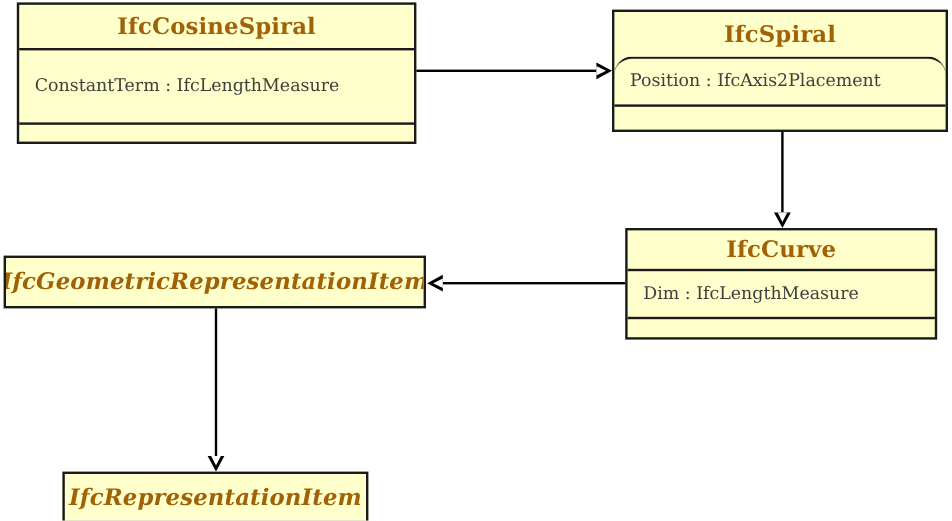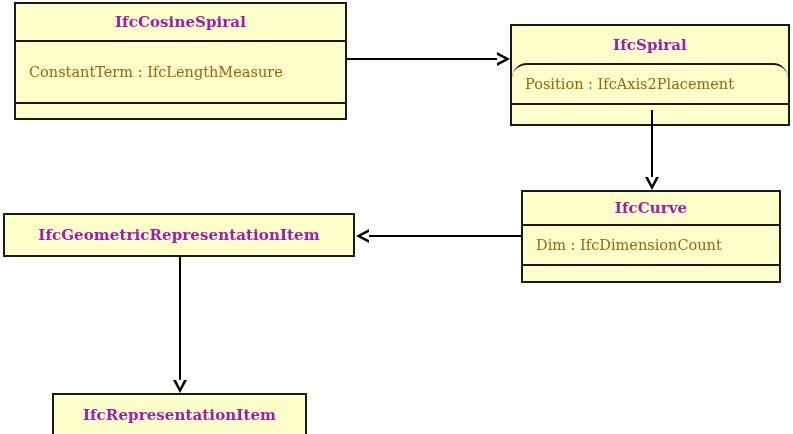--- a/index.html
+++ b/index.html
@@ -27,40 +27,41 @@
   .compartment {
     box-sizing: border-box;
     display: flex;
     flex-direction: column;
     justify-content: center;
     overflow: hidden;
   }
   .compartment.name-compartment {
     align-items: center;
     font-weight: bold;
-    font-size: 15px;
-    color: #a21caf;
+    font-size: 19px;
+    color: #a16207;
     letter-spacing: 0.1px;
   }
   .compartment.attr-compartment {
     border-top: 2px solid #1a1a1a;
     padding-left: 13px;
     align-items: flex-start;
   }
   .compartment.empty-compartment {
     border-top: 2px solid #1a1a1a;
   }
   .attr-line {
     font-size: 14.5px;
-    color: #a16207;
+    color: #404040;
     line-height: 19px;
     white-space: nowrap;
   }
   .uml-class.single .compartment.name-compartment {
     flex: 1 1 auto;
+    font-style: italic;
   }
   
   .edge-line {
     position: absolute;
     background: #000000;
   }
   .edge-line.h { height: 2px; }
   .edge-line.v { width: 2px; }
   
   .arrowhead {
@@ -125,36 +126,36 @@
   <div class="uml-class" style="left:14px; top:2px; width:333px; height:118px;">
     <div class="compartment name-compartment" style="height:36px;">
       <span>IfcCosineSpiral</span>
     </div>
     <div class="compartment attr-compartment" style="height:62px;">
       <span class="attr-line">ConstantTerm : IfcLengthMeasure</span>
     </div>
     <div class="compartment empty-compartment" style="flex:1 1 auto;"></div>
   </div>
 
-  <div class="uml-class" style="left:510px; top:24px; width:280px; height:102px;">
+  <div class="uml-class" style="left:510px; top:8px; width:280px; height:102px;">
     <div class="compartment name-compartment" style="height:37px;">
       <span>IfcSpiral</span>
     </div>
     <div class="compartment attr-compartment" style="height:40px;border-radius:15px;">
       <span class="attr-line">Position : IfcAxis2Placement</span>
     </div>
     <div class="compartment empty-compartment" style="flex:1 1 auto;"></div>
   </div>
 
   <div class="uml-class" style="left:521px; top:190px; width:260px; height:93px;text-align:center;">
     <div class="compartment name-compartment" style="height:32px;">
       <span>IfcCurve</span>
     </div>
     <div class="compartment attr-compartment" style="height:40px;">
-      <span class="attr-line">Dim : IfcDimensionCount</span>
+      <span class="attr-line">Dim : IfcLengthMeasure</span>
     </div>
     <div class="compartment empty-compartment" style="flex:1 1 auto;"></div>
   </div>
 
   <div class="uml-class single" style="left:3px; top:213px; width:352px; height:44px;">
     <div class="compartment name-compartment">
       <span>IfcGeometricRepresentationItem</span>
     </div>
   </div>
 

